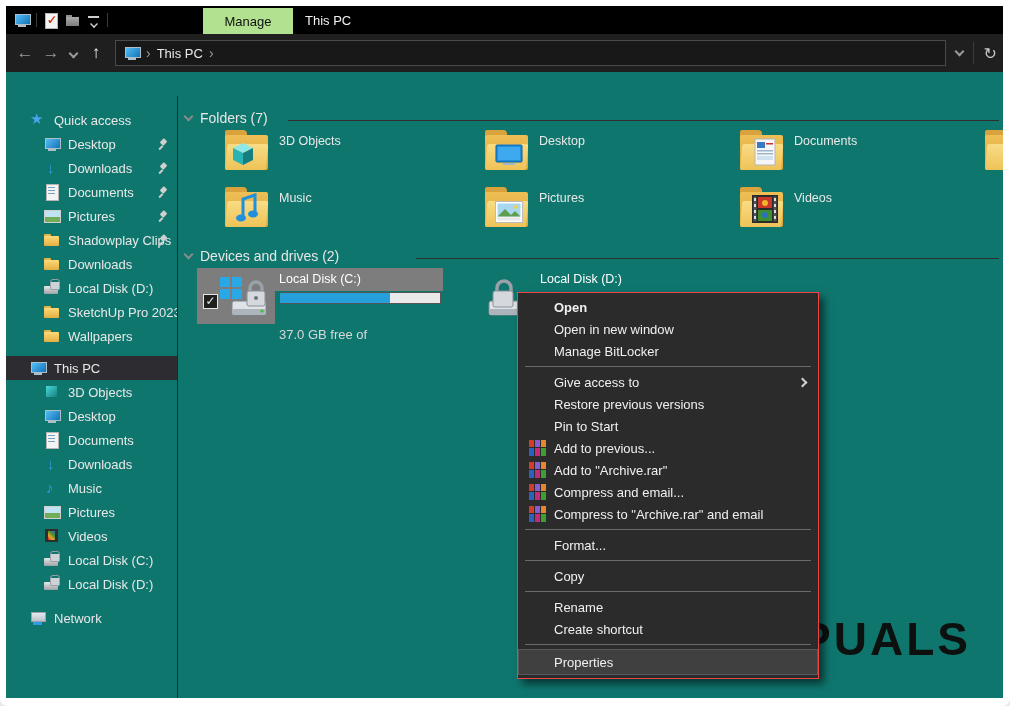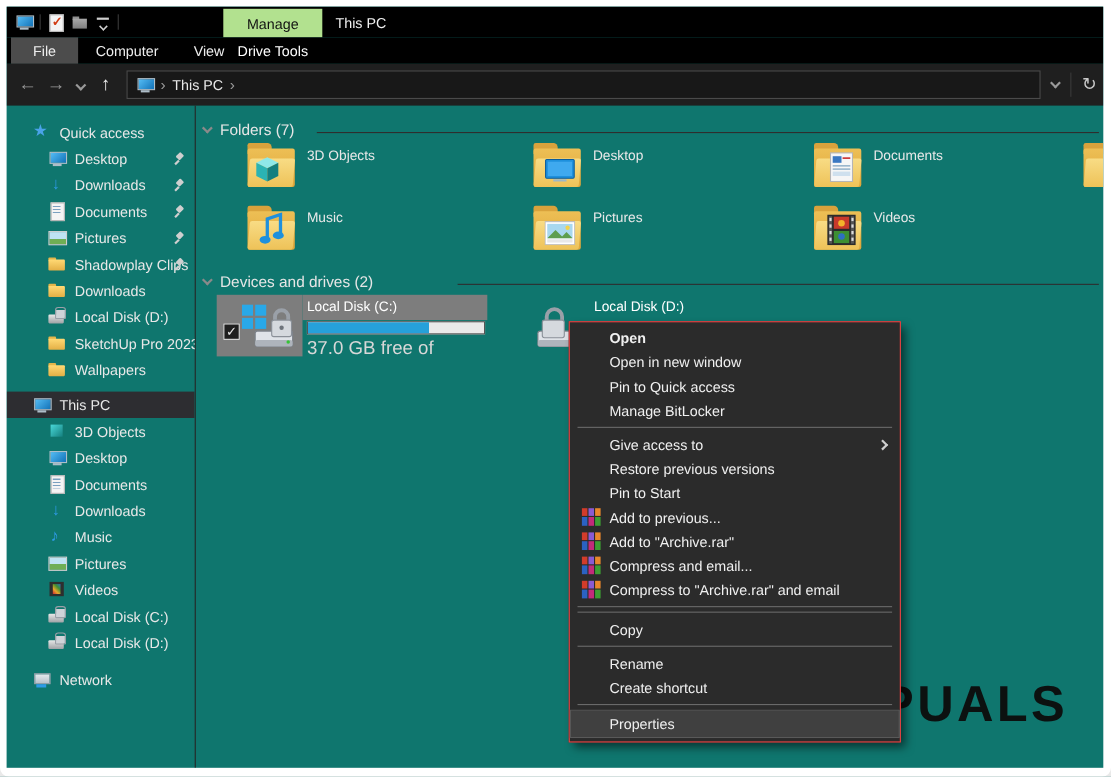--- a/index.html
+++ b/index.html
@@ -88,21 +88,21 @@
   .ic-custom { width:14px; }
   .ic-custom::before { content:""; position:absolute; left:1px; top:4px; width:11px; height:1.5px; background:#cfcfcf; }
   .ic-custom::after { content:""; position:absolute; left:3px; top:8px; width:6px; height:6px; border-right:2px solid #cfcfcf; border-bottom:2px solid #cfcfcf; transform:rotate(45deg) scale(.7); }
 
   
   .drive-tile { position:absolute; height:56px; }
   .dt-hl { position:absolute; background:#7d7d7d; }
   .dt-label { position:absolute; font-size:12.5px; color:#fff; }
   .dt-bar { position:absolute; height:12px; background:#e9e9e9; border:1px solid #555; }
   .dt-fill { height:100%; background:#26a0da; }
-  .dt-cap { position:absolute; font-size:17px; color:#d8d8d8; white-space:nowrap; }
+  .dt-cap { position:absolute; font-size:13px; color:#d8d8d8; white-space:nowrap;margin-top:20px; }
   .checkbox { position:absolute; width:15px; height:15px; background:#1f1f1f; border:1px solid #e6e6e6; color:#e6e6e6; font-size:12px; line-height:13px; text-align:center; }
 
   
   .cmenu { position:absolute; left:339px; top:196px; width:302px; background:#2b2b2b; border:1px solid #ef4444; box-shadow:5px 5px 8px rgba(0,0,0,.55); padding:3px 0; z-index:10; }
   .mi { height:22px; display:flex; align-items:center; padding-left:36px; position:relative; color:#f0f0f0; font-size:13px; white-space:nowrap; }
   .mi.bold { font-weight:bold; }
   .mi.hl { height:26px; background:#404040; box-shadow:inset 0 0 0 1px #595959; }
   .mi .mico { position:absolute; left:11px; top:3px; }
   .mi .sub { position:absolute; right:12px; width:7px; height:7px; border-right:2px solid #cfcfcf; border-bottom:2px solid #cfcfcf; transform:rotate(-45deg); }
   .msep { height:1px; background:#6a6a6a; margin:4px 7px; }
@@ -126,26 +126,20 @@
       <span class="qsep"></span>
       <span class="ic ic-doccheck"></span>
       <span class="ic ic-grayfolder"></span>
       <span class="ic ic-custom"></span>
       <span class="qsep"></span>
     </div>
     <div class="manage-tab">Manage</div>
     <div class="win-title">This PC</div>
   </div>
 
-  <div class="tabrow">
-    <div class="rtab file">File</div>
-    <div class="rtab">Computer</div>
-    <div class="rtab">View</div>
-    <div class="drivetools">Drive Tools</div>
-  </div>
 
   <div class="addrrow">
     <span class="nav-ico" style="margin-left:6px">←</span>
     <span class="nav-ico">→</span>
     <span class="chev" style="margin:0 6px"></span>
     <span class="nav-ico nav-up">↑</span>
     <div class="addrbox">
       <span class="ic ic-mon"></span>
       <span class="crumb-sep">›</span>
       <span>This PC</span>
@@ -424,21 +418,20 @@
           <path d="M22 22 h2" stroke="#111" stroke-width="1.5"></path>
           <path d="M16 34 q6 4 10 0" fill="none" stroke="#111" stroke-width="1.5"></path>
           <path d="M12 42 l-4 6 l8 -2" fill="#2e9be6" stroke="#111"></path>
         </svg>
         <span>PUALS</span>
       </div>
 
       <div class="cmenu">
         <div class="mi bold">Open</div>
         <div class="mi">Open in new window</div>
-        <div class="mi">Pin to Quick access</div>
         <div class="mi">Manage BitLocker</div>
         <div class="msep"></div>
         <div class="mi">
               <span>Give access to</span>
               <span class="sub"></span>
             </div>
         <div class="mi">Restore previous versions</div>
         <div class="mi">Pin to Start</div>
         <div class="mi">
               <span class="mico winrar">
@@ -478,20 +471,21 @@
                 <i style="background:#d23c2b"></i>
                 <i style="background:#8a5ad2"></i>
                 <i style="background:#e8862b"></i>
                 <i style="background:#2b62c2"></i>
                 <i style="background:#c22b7a"></i>
                 <i style="background:#3d9e32"></i>
               </span>
               <span>Compress to "Archive.rar" and email</span>
             </div>
         <div class="msep"></div>
+        <div class="mi">Format...</div>
         <div class="msep"></div>
         <div class="mi">Copy</div>
         <div class="msep"></div>
         <div class="mi">Rename</div>
         <div class="mi">Create shortcut</div>
         <div class="msep"></div>
         <div class="mi hl">Properties</div>
       </div>
 
     </div>

